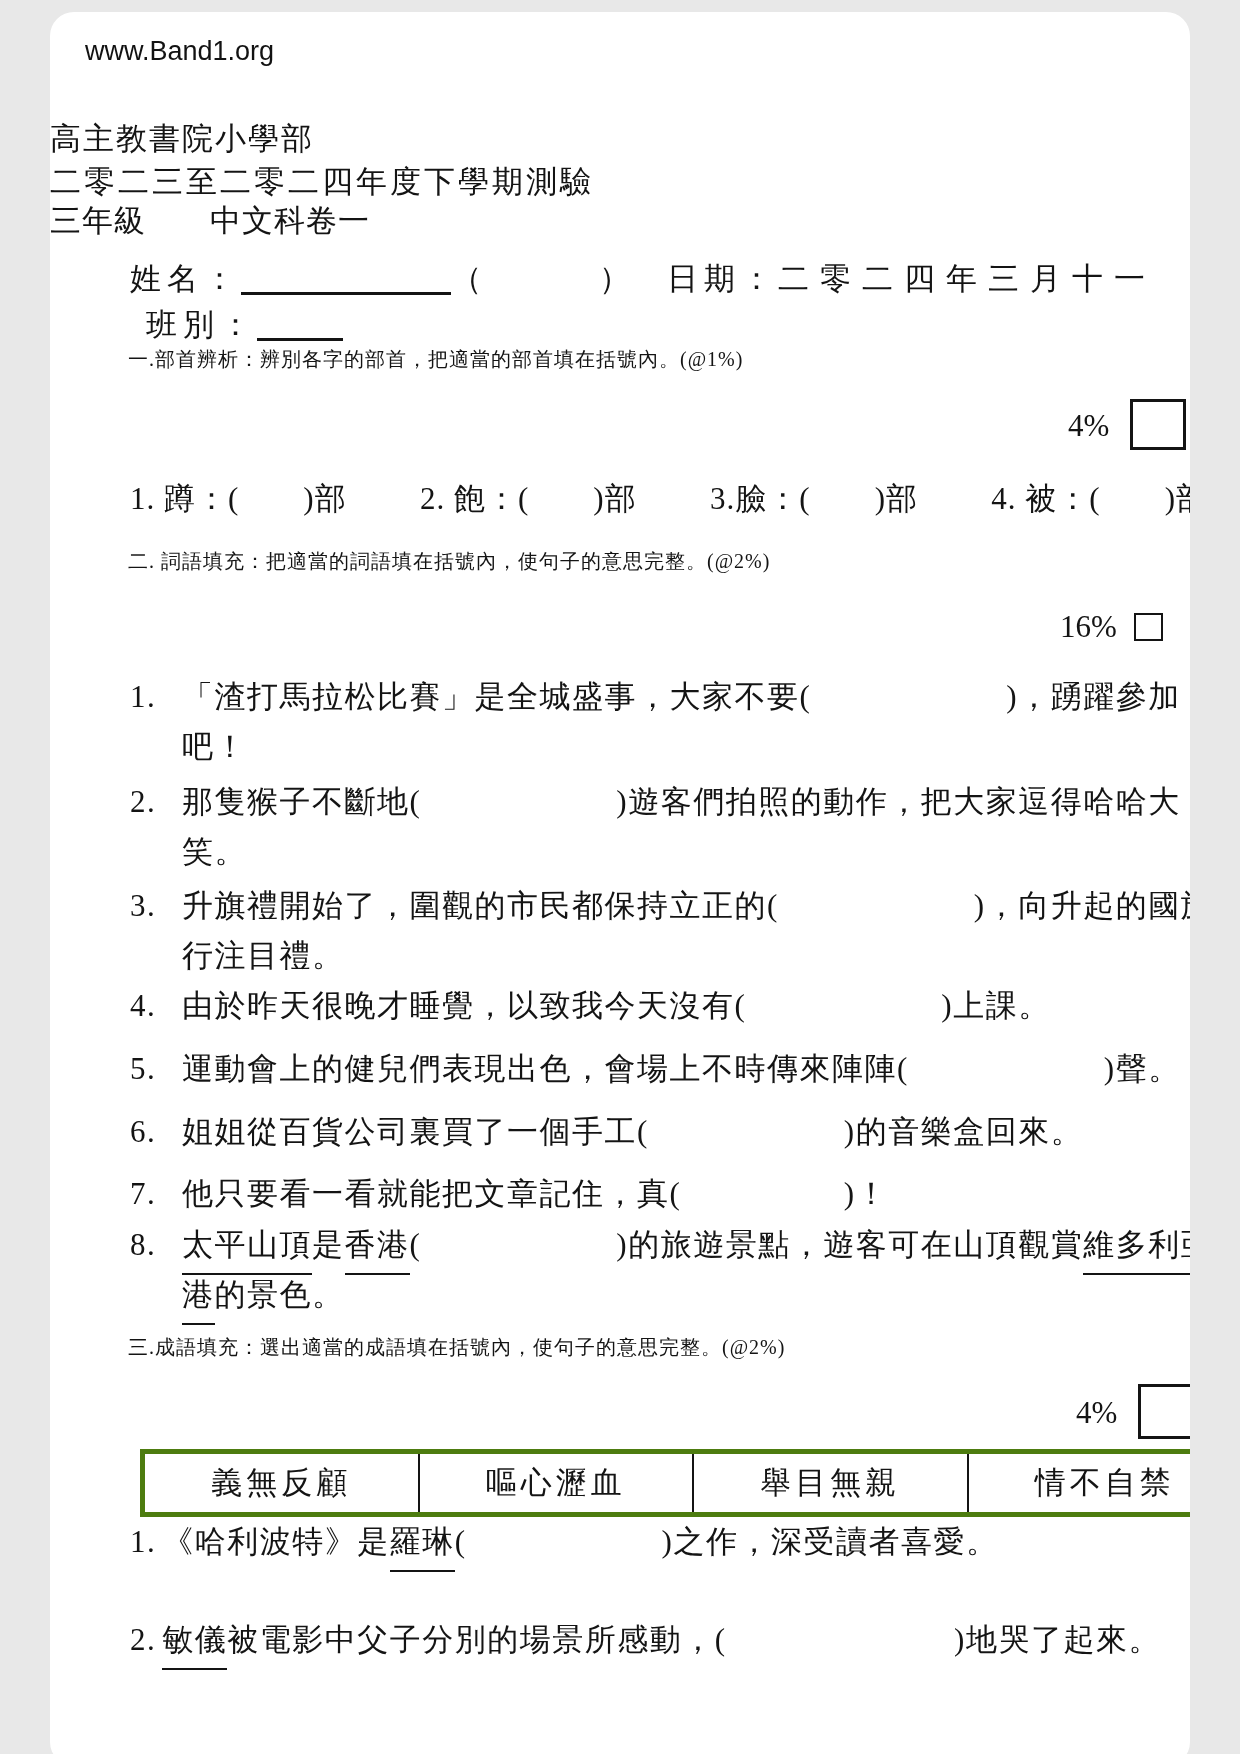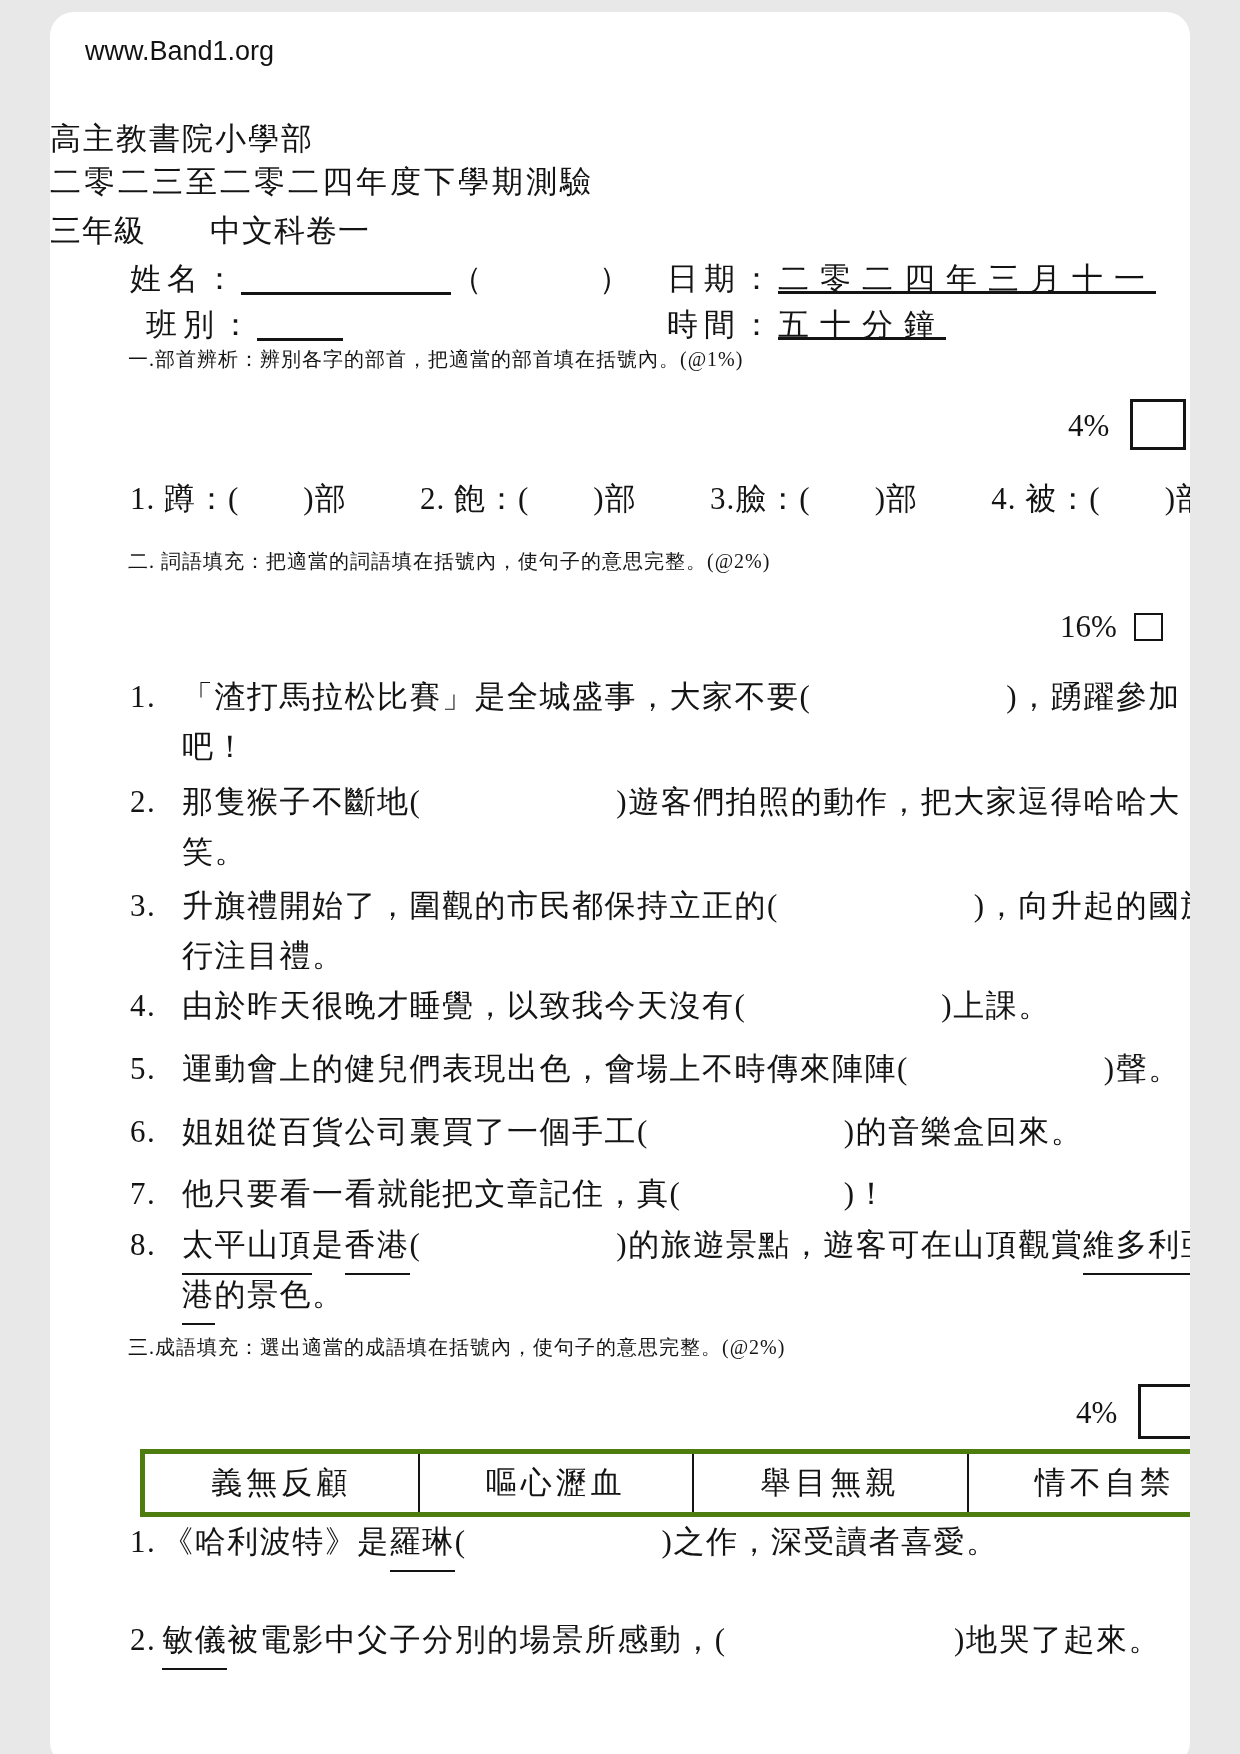--- a/index.html
+++ b/index.html
@@ -11,28 +11,28 @@
     border-radius:24px;
   }
   .wm{
     position:absolute; left:35px; top:24px;
     font-family:"Liberation Sans","DejaVu Sans",sans-serif;
     font-size:27px; color:#121212;
   }
   .title{position:absolute; left:0; width:100%; text-align:left; font-size:31px; white-space:nowrap;}
   .t1{top:106px; letter-spacing:2px;}
   .t2{top:149px; letter-spacing:3px;}
-  .t3{top:198px; letter-spacing:1px;}
+  .t3{top:188px; letter-spacing:1px;}
 
   .hdr-row{position:absolute; font-size:31px; letter-spacing:6px; white-space:nowrap;}
   .r-name{left:80px; top:246px;}
   .r-class{left:96px; top:292px;}
   .r-date{left:617px; top:246px;}
   .r-time{left:617px; top:292px;}
-  .date-value,.time-value{letter-spacing:11px;text-decoration:underline;}
+  .date-value,.time-value{letter-spacing:11px;}
   .blank{display:inline-block; border-bottom:3px solid #141414; height:30px; vertical-align:-6px;}
   .blank-name{width:210px;}
   .blank-class{width:86px;}
 
   .sec-heading{position:absolute; left:78px; font-size:20px; letter-spacing:1px; white-space:nowrap;}
   .h1{top:334px;}
   .h2{top:536px;}
   .h3{top:1322px;}
 
   .score-label{position:absolute; font-size:31px; letter-spacing:0;}
@@ -85,23 +85,20 @@
   <div class="title t3">三年級　　中文科卷一</div>
 
   <div class="hdr-row r-name">
     <span>姓名：</span><span class="blank blank-name"></span><span>（　　　）</span>
   </div>
   <div class="hdr-row r-date">
     <span>日期：</span><span class="date-value">二零二四年三月十一</span>
   </div>
   <div class="hdr-row r-class">
     <span>班別：</span><span class="blank blank-class"></span>
-  </div>
-  <div class="hdr-row r-time">
-    <span>時間：</span><span class="time-value">五十分鐘</span>
   </div>
 
   <div class="sec-heading h1">一.部首辨析：辨別各字的部首，把適當的部首填在括號內。(@1%)</div>
   <div class="score-label sl1">4%</div>
   <div class="score-box sb1"></div>
 
   <div class="radicals">
     <span>1. 蹲：(　　)部</span>
     <span>2. 飽：(　　)部</span>
     <span>3.臉：(　　)部</span>

